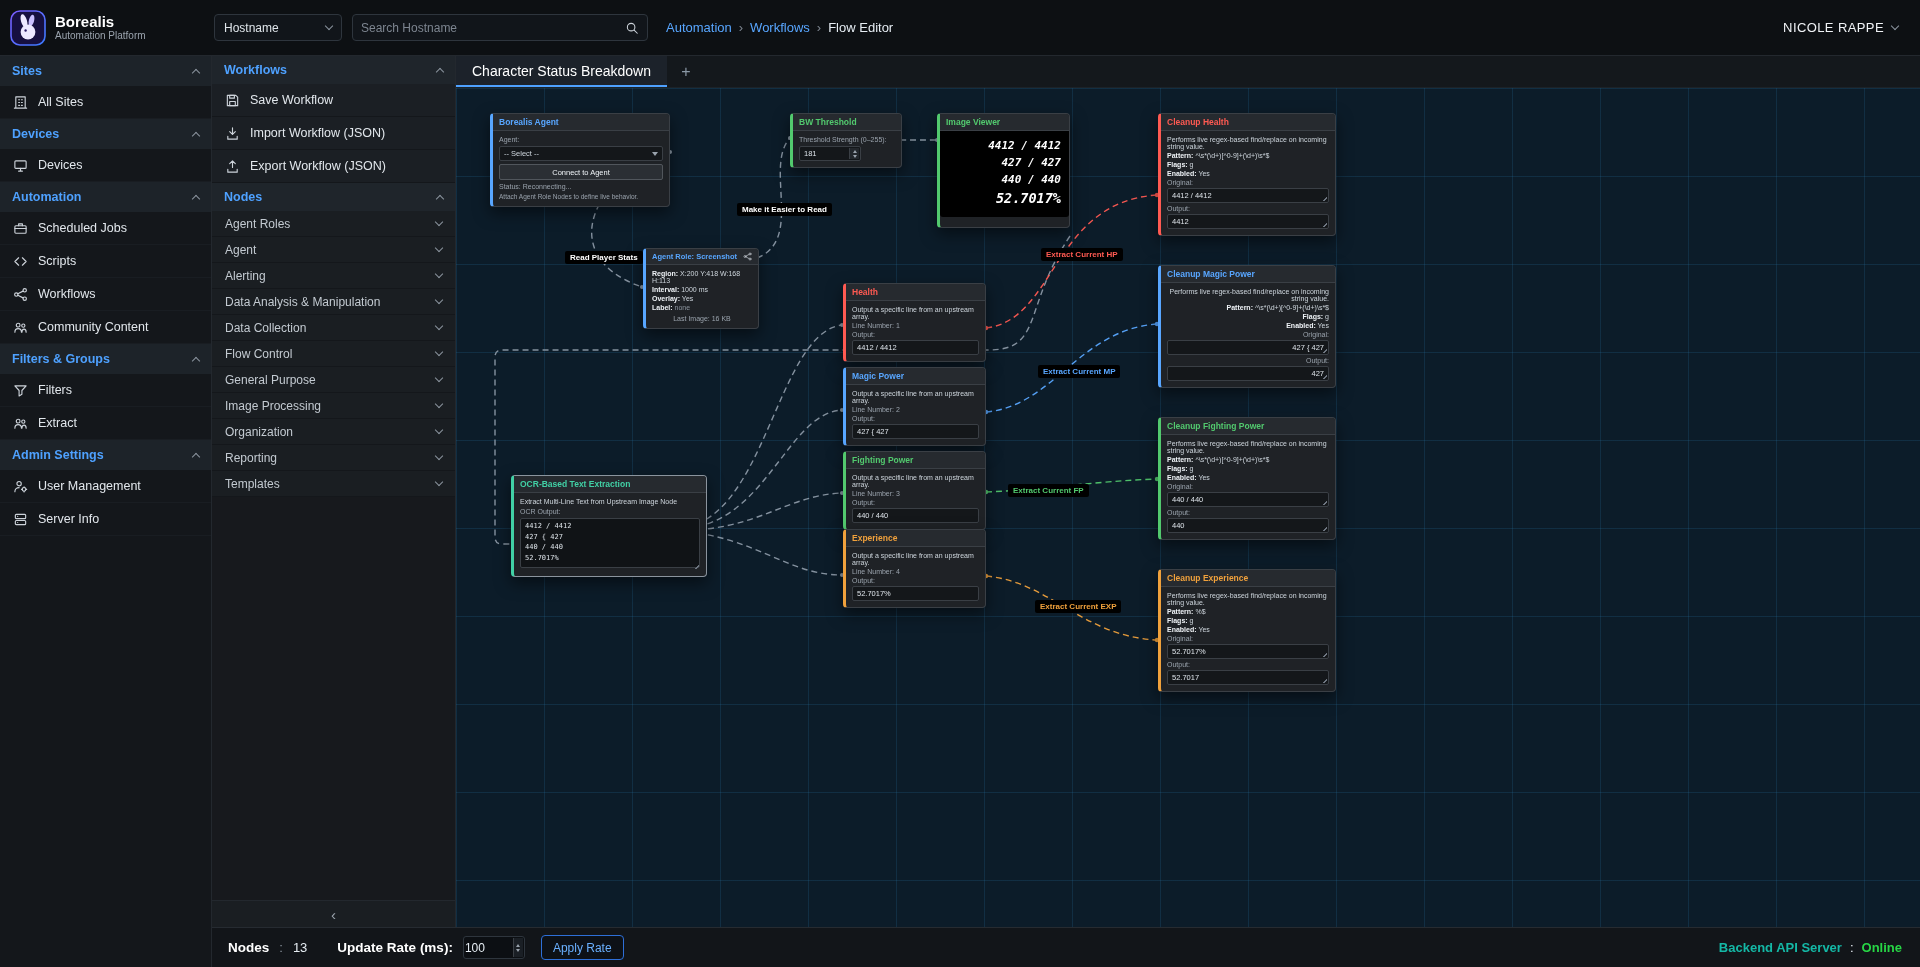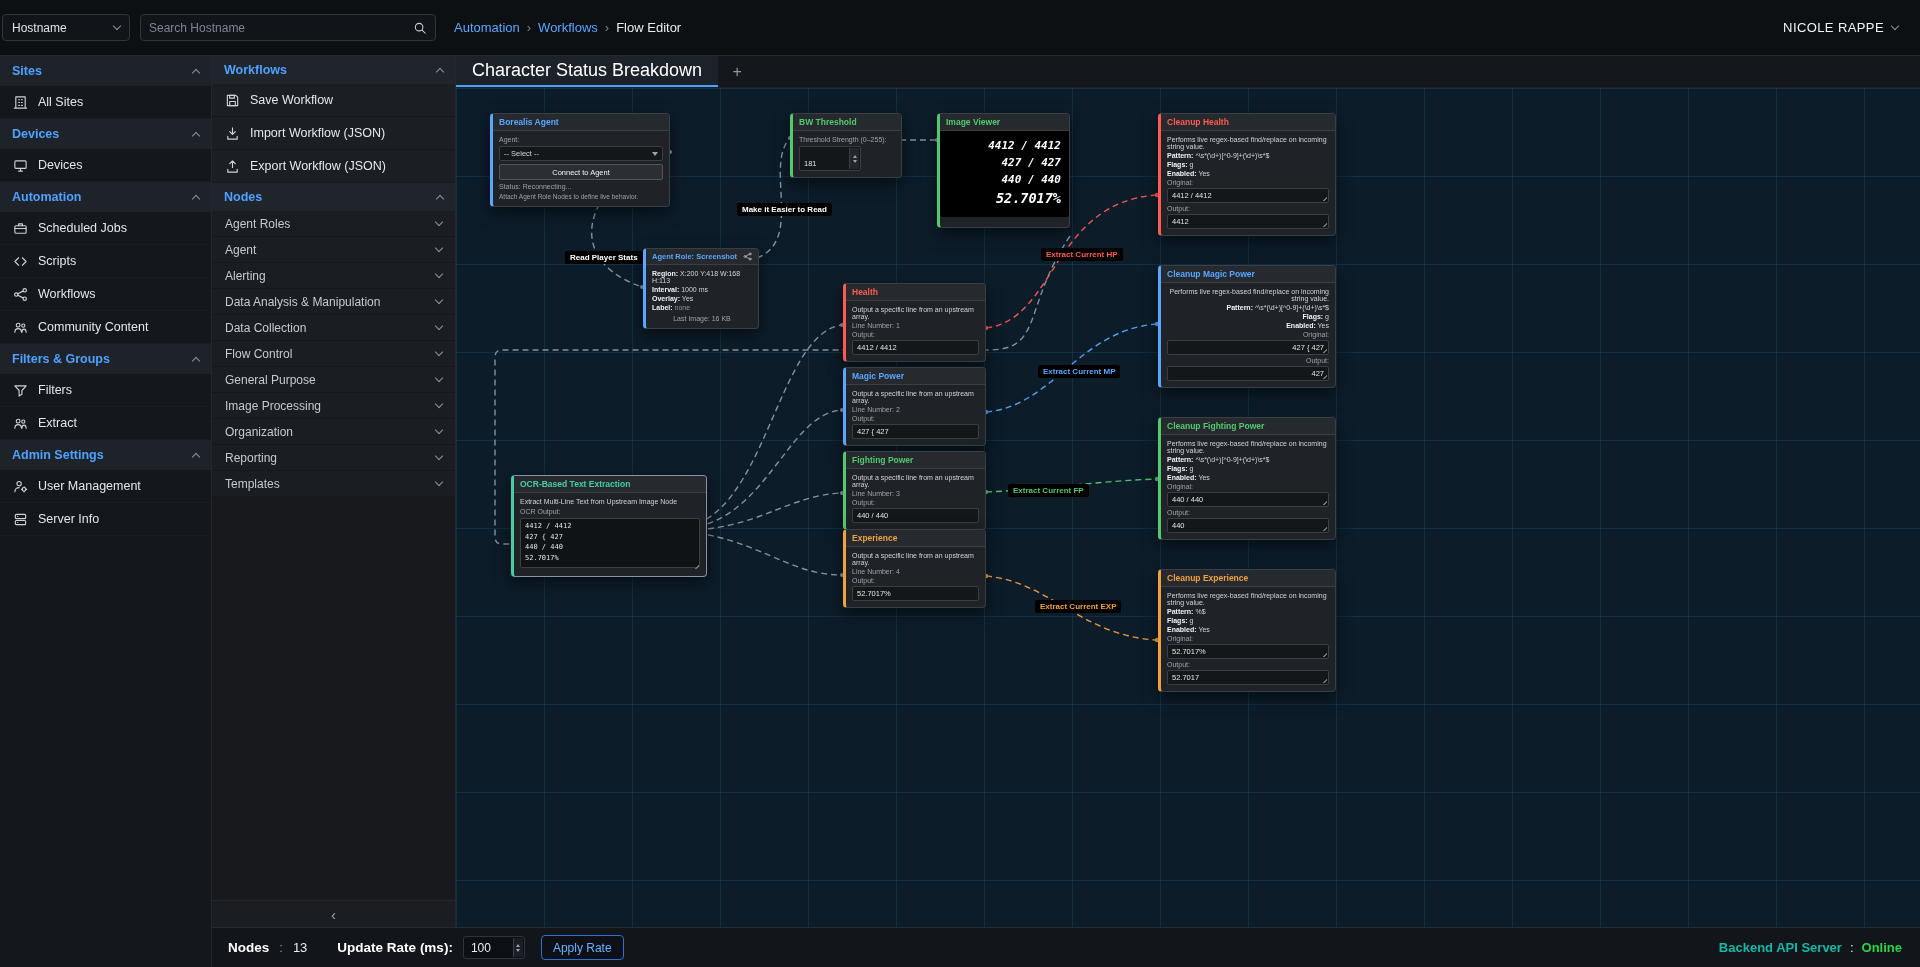--- a/index.html
+++ b/index.html
@@ -49,21 +49,21 @@
     color:#e2e7ec; background:#1b1f24; border-bottom:1px solid #14171b; cursor:pointer; }
   .panel-cat { height:26px; display:flex; align-items:center; justify-content:space-between; padding:0 13px;
     font-size:12px; color:#c3cad1; background:#1a1e22; border-bottom:1px solid #14171b; cursor:pointer; }
   .panel-collapse { position:absolute; bottom:0; left:0; width:100%; height:27px; background:#1a1e22;
     border-top:1px solid #23282e; display:flex; align-items:center; justify-content:center;
     color:#9aa3ad; font-size:15px; cursor:pointer; }
 
   
   .tabbar { position:absolute; left:456px; top:56px; width:1464px; height:32px; background:#14181c;
     display:flex; align-items:stretch; border-bottom:1px solid #1d2227; z-index:30; }
-  .tab { display:flex; align-items:center; padding:0 16px; font-size:18px; color:#ffffff;
+  .tab { display:flex; align-items:center; padding:0 16px; font-size:14px; color:#ffffff;
     background:#1c222a; border-bottom:2px solid #4ea1ff; cursor:pointer; }
   .tab-add { width:38px; display:flex; align-items:center; justify-content:center; color:#8b99a6;
     font-size:16px; cursor:pointer; }
 
   
   .canvas { position:absolute; left:456px; top:88px; width:1464px; height:839px; background:#0c1c29;
     background-image:
       linear-gradient(rgba(38,122,170,0.20) 1px, transparent 1px),
       linear-gradient(90deg, rgba(38,122,170,0.20) 1px, transparent 1px);
     background-size:88px 88px; overflow:hidden; z-index:10; }
@@ -87,21 +87,21 @@
   .grip { position:absolute; right:1px; bottom:1px; width:7px; height:7px;
     background:repeating-linear-gradient(-45deg, transparent 0 2px, #6e7681 2px 3px);
     clip-path:polygon(100% 0, 100% 100%, 0 100%); }
   .fakeselect { background:#14171a; border:1px solid #3a3f45; border-radius:2px; padding:2px 4px;
     display:flex; align-items:center; justify-content:space-between; color:#cdd5dc; font-size:7.5px; cursor:pointer; }
   .caret { width:0; height:0; border-left:3px solid transparent; border-right:3px solid transparent;
     border-top:4px solid #9aa3ad; }
   .nbtn { background:#2b2f34; border:1px solid #51565c; border-radius:2px; color:#eef2f6;
     text-align:center; padding:2.5px 4px; font-size:7.5px; cursor:pointer; }
   .numbox { position:relative; width:62px; background:#14171a; border:1px solid #3a3f45; border-radius:2px;
-    padding:12px 14px 2px 4px; color:#dde3e9; font-size:7.5px; min-height:13px; }
+    padding:2px 14px 2px 4px; color:#dde3e9; font-size:7.5px; min-height:13px; }
   .spin { position:absolute; right:1px; top:1px; bottom:1px; width:10px; background:#23272c;
     display:flex; flex-direction:column; align-items:center; justify-content:center; gap:2px; border-left:1px solid #3a3f45;}
   .spin i { width:0; height:0; border-left:2.5px solid transparent; border-right:2.5px solid transparent; display:block;}
   .spin .u { border-bottom:3px solid #9aa3ad; } .spin .d { border-top:3px solid #9aa3ad; }
 
   .screen { background:#000; margin:0; padding:6px 8px 8px 8px; text-align:right;
     font-family:"DejaVu Sans Mono",monospace; font-weight:bold; font-style:italic; color:#fff;
     font-size:11px; line-height:1.55; border-radius:0 0 3px 3px; }
   .screen .big { font-size:13.5px; }
 
@@ -113,34 +113,53 @@
     padding:2px 5px; border-radius:2px; white-space:nowrap; cursor:pointer; }
 
   
   .bottombar { position:absolute; left:212px; top:927px; width:1708px; height:40px; background:#121519;
     border-top:1px solid #262b31; display:flex; align-items:center; z-index:45; font-size:13px; }
   .bb-left { display:flex; align-items:center; gap:10px; margin-left:16px; }
   .bb-strong { font-weight:bold; color:#ffffff; font-size:13.5px; }
   .bb-dim { color:#8b949e; }
   .bb-num { color:#e6edf3; }
   .bb-input { position:relative; width:62px; height:23px; background:#0c0f13; border:1px solid #2e353d;
-    border-radius:3px; color:#e6edf3; font-size:12px; padding:0 16px 0 7px; display:flex; align-items:center; }
+    border-radius:3px; color:#e6edf3; font-size:12px; padding:0 16px 0 1px; display:flex; align-items:center; }
   .bb-input .spin { background:#1a1f25; }
   .applybtn { height:25px; padding:0 11px; background:#0d1117; border:1px solid #2e6fd8; border-radius:4px;
     color:#6ab0ff; font-size:12px; display:flex; align-items:center; cursor:pointer; margin-left:6px; }
   .bb-right { margin-left:auto; margin-right:18px; display:flex; align-items:center; gap:8px; }
   .bb-backend { color:#14b8a6; font-weight:bold; }
   .bb-online { color:#27d545; font-weight:bold; }
 
   svg.icn { stroke:#cdd3da; stroke-width:1.2; fill:none; stroke-linecap:round; stroke-linejoin:round; }
 </style>
 </head>
 <body>
 
 <div class="topbar">
+  <div class="brand">
+    <svg width="36" height="36" viewBox="0 0 36 36">
+      <defs>
+          <linearGradient id="lg" x1="0" y1="0" x2="1" y2="1">
+        <stop offset="0" stop-color="#7a5cff"></stop>
+            <stop offset="1" stop-color="#3b7bff"></stop>
+          </linearGradient>
+        </defs>
+      <rect x="1" y="1" width="34" height="34" rx="9" fill="#161040" stroke="url(#lg)" stroke-width="1.6"></rect>
+      <ellipse cx="14" cy="11" rx="3" ry="7" fill="#ece9ff" transform="rotate(-16 14 11)"></ellipse>
+      <ellipse cx="21.5" cy="10.5" rx="2.6" ry="6" fill="#c9bfff" transform="rotate(14 21.5 10.5)"></ellipse>
+      <circle cx="18" cy="22" r="7.4" fill="#ece9ff"></circle>
+      <circle cx="15.6" cy="20.5" r="1.2" fill="#2a1e66"></circle>
+    </svg>
+    <div>
+      <div class="brand-name">Borealis</div>
+      <div class="brand-sub">Automation Platform</div>
+    </div>
+  </div>
 
   <div class="hostbox">
     <span>Hostname</span>
     <i class="chev down"></i>
   </div>
 
   <div class="searchbox">
     <input type="text" placeholder="Search Hostname" style="">
     <svg class="icn" width="14" height="14" viewBox="0 0 16 16">
       <circle cx="7" cy="7" r="4.3"></circle>

